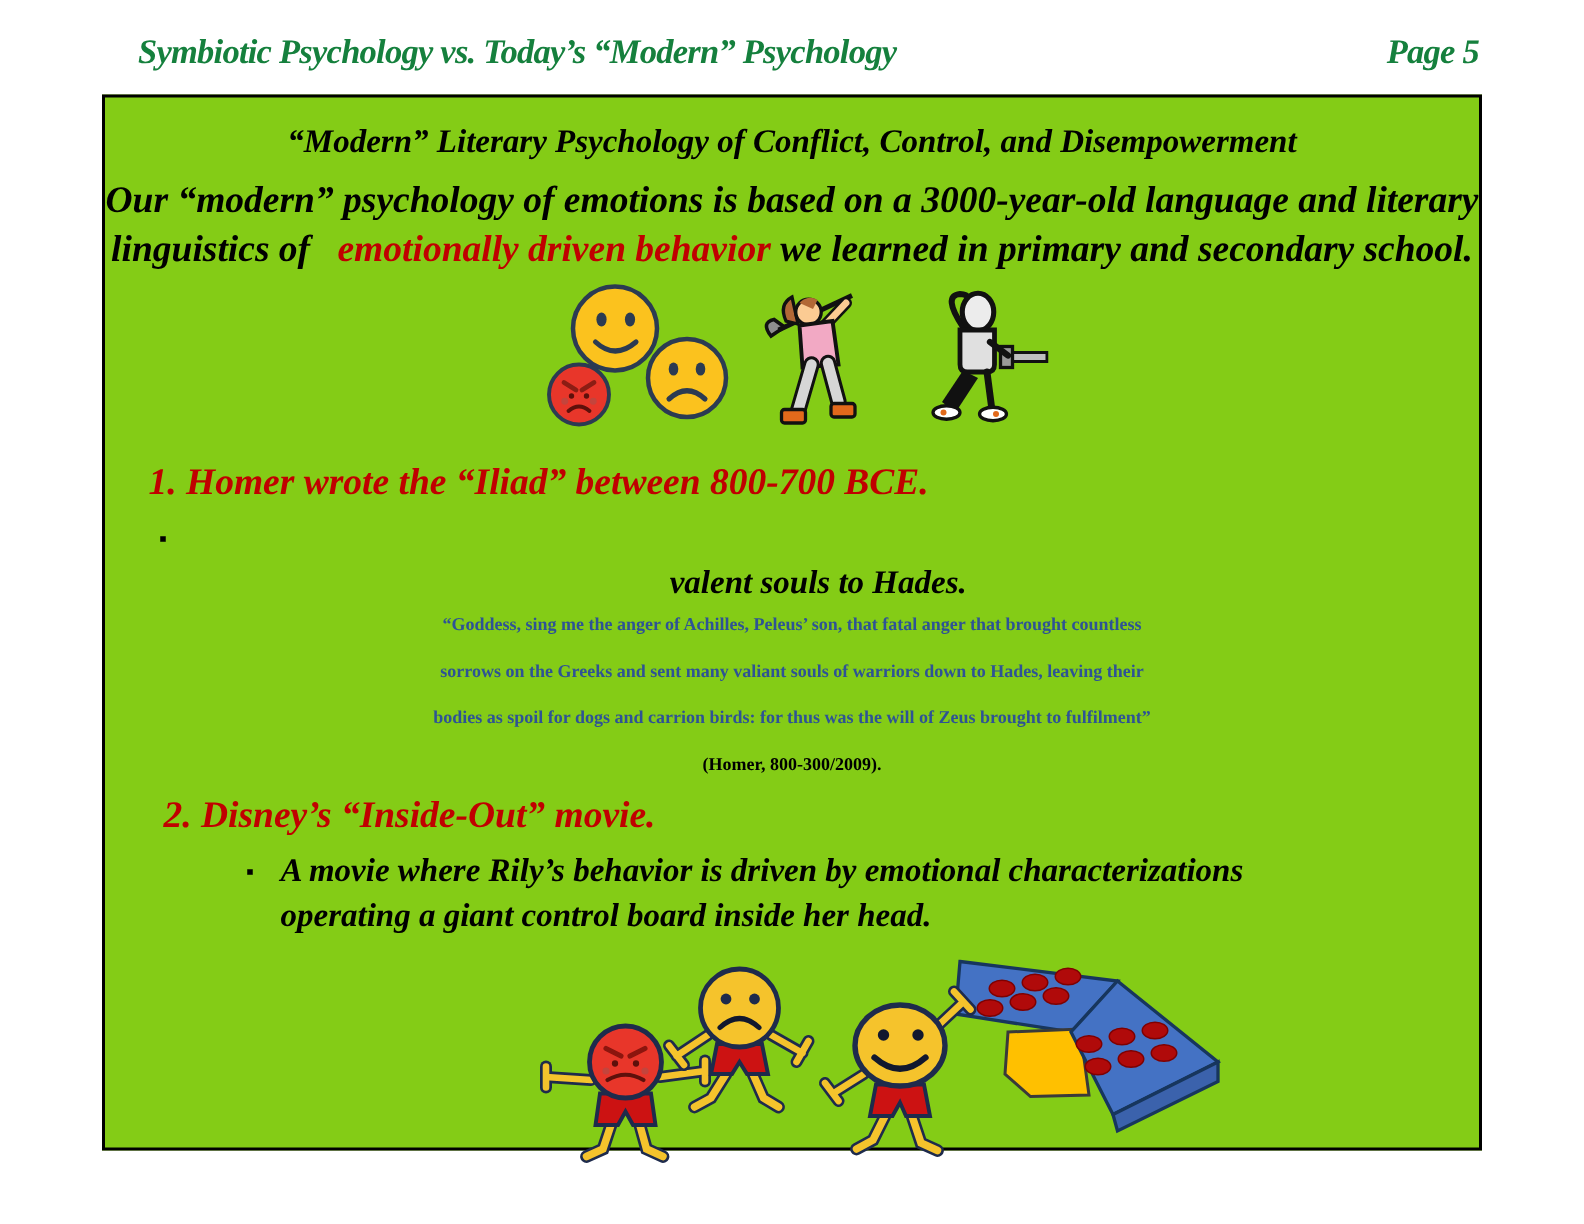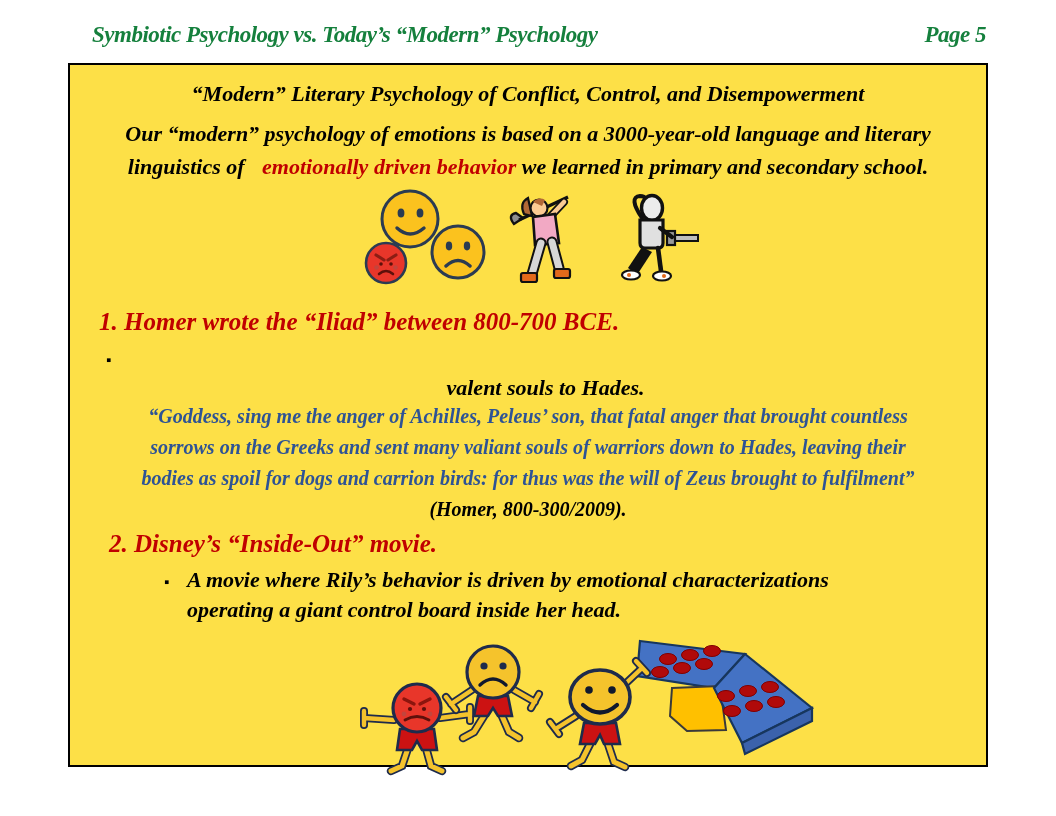--- a/index.html
+++ b/index.html
@@ -9,48 +9,48 @@
   }
   .hdr{
     position:absolute;top:22px;left:80px;right:70px;
     display:flex;justify-content:space-between;align-items:baseline;
     font-style:italic;font-weight:bold;font-size:23px;color:#15803d;
     letter-spacing:-0.5px;
     margin-left:12px;
   }
   .main-box{
     position:absolute;left:68px;top:63px;width:920px;height:704px;
-    border:2px solid #000;box-sizing:border-box;background:#fde047;
+    border:2px solid #000;box-sizing:border-box;background:#84cc16;
   }
   .abs{position:absolute;}
   .doc-title{
     top:16px;left:0;right:0;text-align:center;
     font-weight:bold;font-style:italic;font-size:22px;color:#000;
   }
   .intro{
     top:52px;left:0;right:0;text-align:center;
-    font-weight:bold;font-style:italic;font-size:22px;line-height:33px;color:#000;
+    font-weight:bold;font-style:italic;font-size:25px;line-height:33px;color:#000;
   }
   .red{color:#C00000;margin-left:12px;}
   .emoji-row{
     top:120px;left:0;right:0;height:104px;
     display:flex;justify-content:center;align-items:flex-end;gap:14px;
   }
   .sec-heading{
     font-weight:bold;font-style:italic;font-size:25px;color:#C00000;
   }
   .s1-heading{top:243px;left:29px;right:20px;}
   .bullet-block{
     font-weight:bold;font-style:italic;font-size:22px;color:#000;line-height:30px;
   }
   .bullet1{top:278px;left:0;right:0;padding:0 45px 0 80px;box-sizing:border-box;text-align:center;}
   .bullet1 .marker{position:absolute;left:36px;top:2px;font-size:15px;font-style:normal;}
   .quote{
     top:336px;left:0;right:0;text-align:center;
-    font-weight:bold;font-style:italic;font-size:20px;line-height:31px;color:#2E5395;
+    font-weight:bold;font-size:12px;line-height:31px;color:#2E5395;
   }
   .citation{color:#000;}
   .s2-heading{top:465px;left:39px;right:20px;}
   .bullet2{top:500px;left:0;right:20px;padding-left:117px;box-sizing:border-box;text-align:left;}
   .bullet2 .marker{position:absolute;left:94px;top:2px;font-size:15px;font-style:normal;}
   .illustration{top:563px;left:272px;width:476px;height:152px;}
   svg{display:block;}
 </style>
 </head>
 <body>

